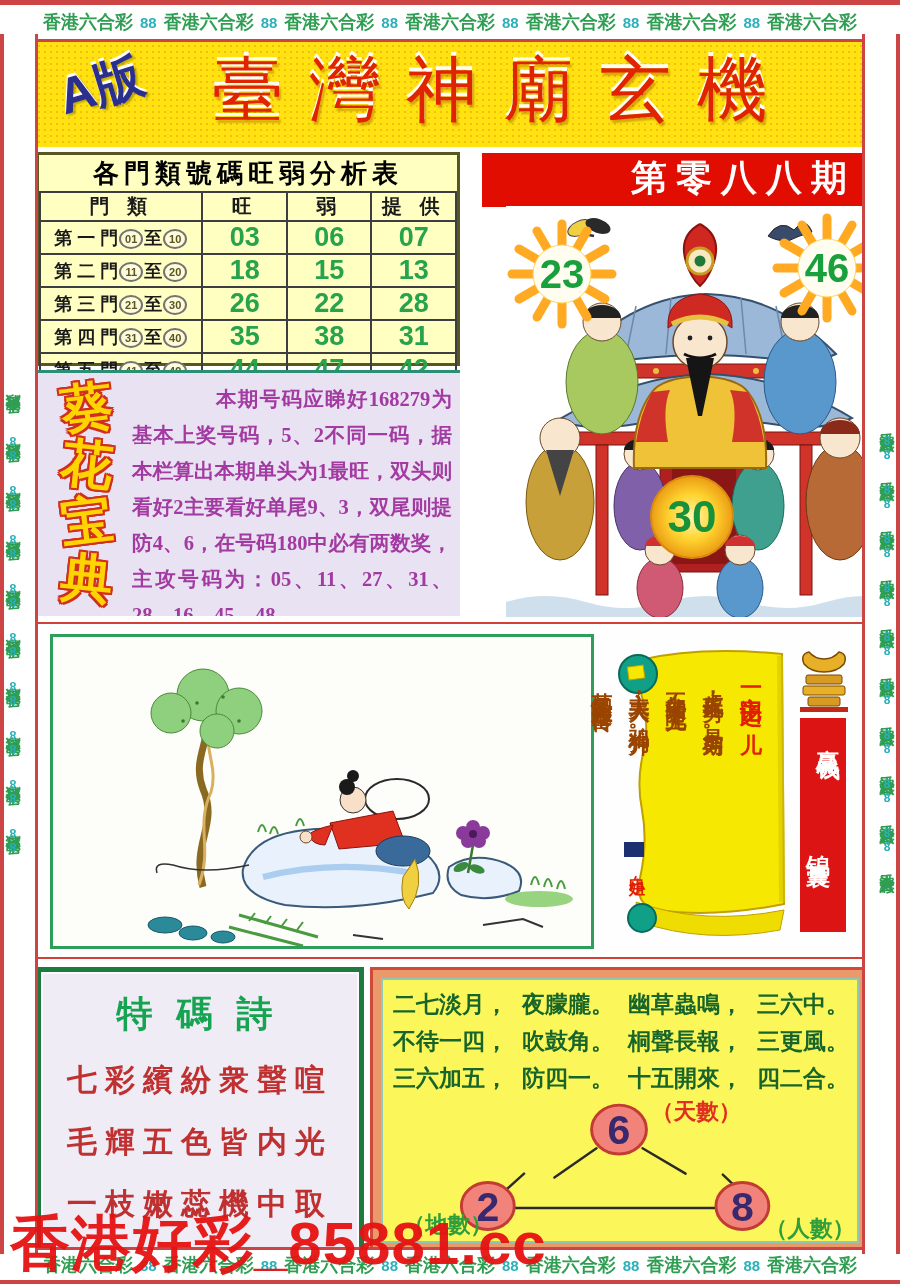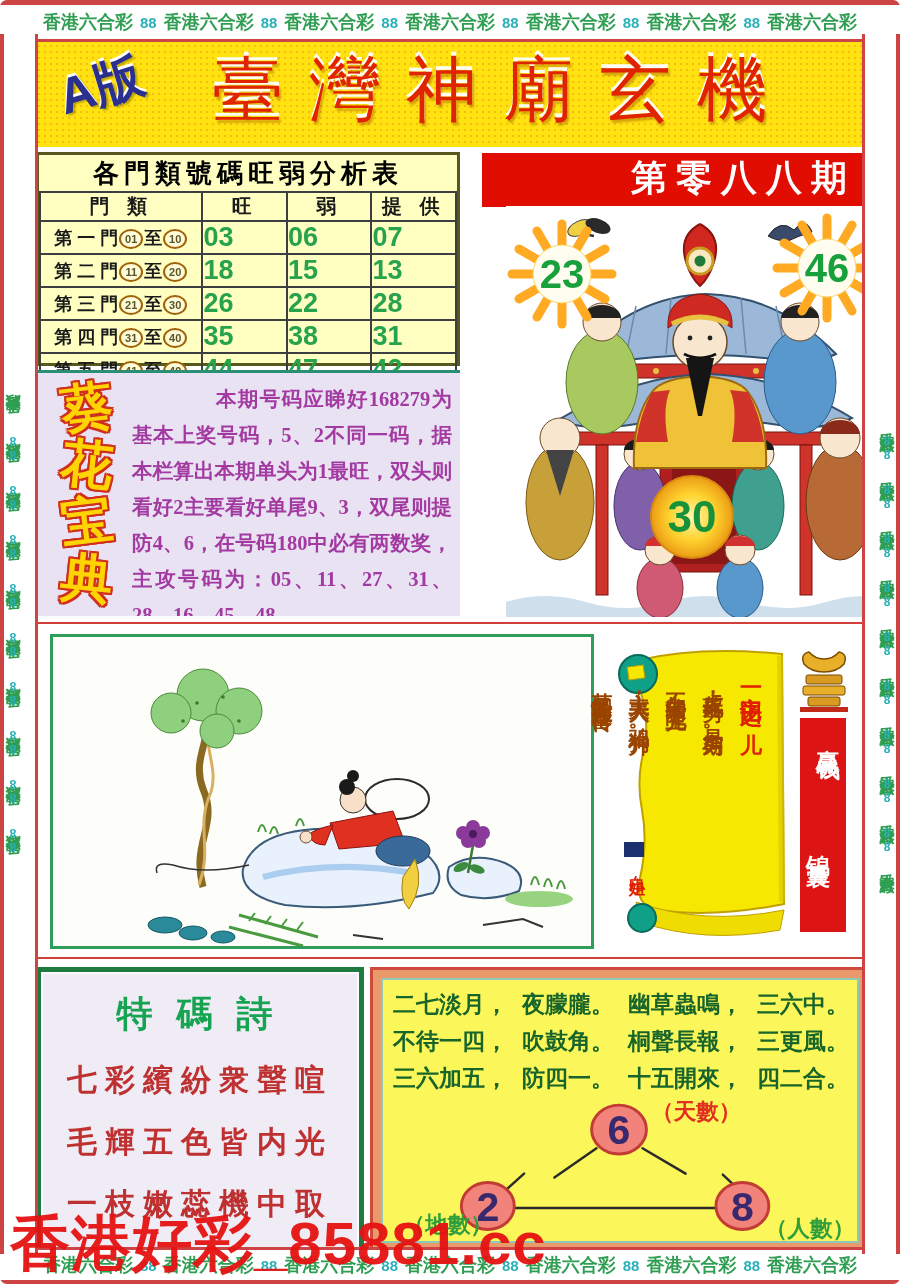--- a/index.html
+++ b/index.html
@@ -1,17 +1,17 @@
 <!DOCTYPE html>
 <html><head>
 <meta charset="utf-8">
 <style>
   html,body{margin:0;padding:0;background:#ffffff;}
   #page{position:relative;width:900px;height:1284px;background:#fff;overflow:hidden;
-        font-family:"Liberation Sans",sans-serif;border-radius:7px;}
+        font-family:"Liberation Sans",sans-serif;}
   
   .edge{position:absolute;background:#fff;overflow:hidden;z-index:10;}
   .edge-top{top:0;left:0;right:0;height:34px;border-top:5px solid #cc4443;border-bottom:3px solid #cc4443;
             display:flex;align-items:center;justify-content:center;}
   .edge-bottom{bottom:0;left:0;right:0;height:30px;border-top:3px solid #cc4443;border-bottom:4px solid #cc4443;
             display:flex;align-items:center;justify-content:center;}
   .edge-left{top:34px;bottom:30px;left:0;width:31px;border-left:4px solid #cc4443;border-right:3px solid #cc4443;}
   .edge-right{top:34px;bottom:30px;right:0;width:31px;border-right:4px solid #cc4443;border-left:3px solid #cc4443;}
   .strip-inner{white-space:nowrap;text-align:center;}
   .edge-left .strip-inner,.edge-right .strip-inner{writing-mode:vertical-rl;text-orientation:upright;
@@ -30,23 +30,23 @@
      letter-spacing:26px;white-space:nowrap;text-shadow:0 -4px 0 #fffef2,2px 3px 2px rgba(120,30,0,.3);}
   
   .analysis{position:absolute;left:36px;top:152px;width:424px;height:214px;background:#ffffc2;
      border:3px solid #56581e;box-sizing:border-box;z-index:5;}
   .analysis-title{height:36px;line-height:36px;text-align:center;color:#000000;font-size:26px;
      font-weight:bold;letter-spacing:5px;}
   .analysis table{width:100%;border-collapse:collapse;table-layout:fixed;}
   .analysis th,.analysis td{border:2px solid #3c3e42;height:27px;padding:0;}
   .analysis th{font-size:20px;letter-spacing:6px;color:#1a1a1a;}
   .analysis td.lbl{font-size:18px;font-weight:bold;color:#1a1a1a;text-align:center;white-space:nowrap;}
-  .analysis td.num{font-size:27px;font-weight:bold;color:#27a24d;text-align:left;}
+  .analysis td.num{font-size:27px;font-weight:bold;color:#27a24d;text-align:center;}
   .circ{display:inline-flex;align-items:center;justify-content:center;width:24px;height:20px;
-     border:2px solid #a16207;border-radius:50%;font-size:11px;color:#5a5426;vertical-align:middle;
+     border:2px solid #737373;border-radius:50%;font-size:11px;color:#5a5426;vertical-align:middle;
      margin:0 1px;background:#fdfbd8;box-sizing:border-box;}
   .colw-label{width:39%;}.colw{width:20.3%;}
   
   .issue{position:absolute;left:482px;top:153px;width:388px;height:54px;background:#e00d00;color:#fff;
      font-size:36px;font-weight:bold;text-align:right;line-height:49px;letter-spacing:9px;
      padding-right:14px;box-sizing:border-box;z-index:5;padding-left:27px;}
   .deity{position:absolute;left:506px;top:206px;width:388px;height:411px;z-index:5;}
   
   .kuihua{position:absolute;left:36px;top:370px;width:424px;height:246px;background:#e9e2f2;
      border-top:3px solid #2a8f74;box-sizing:border-box;z-index:5;overflow:hidden;}

